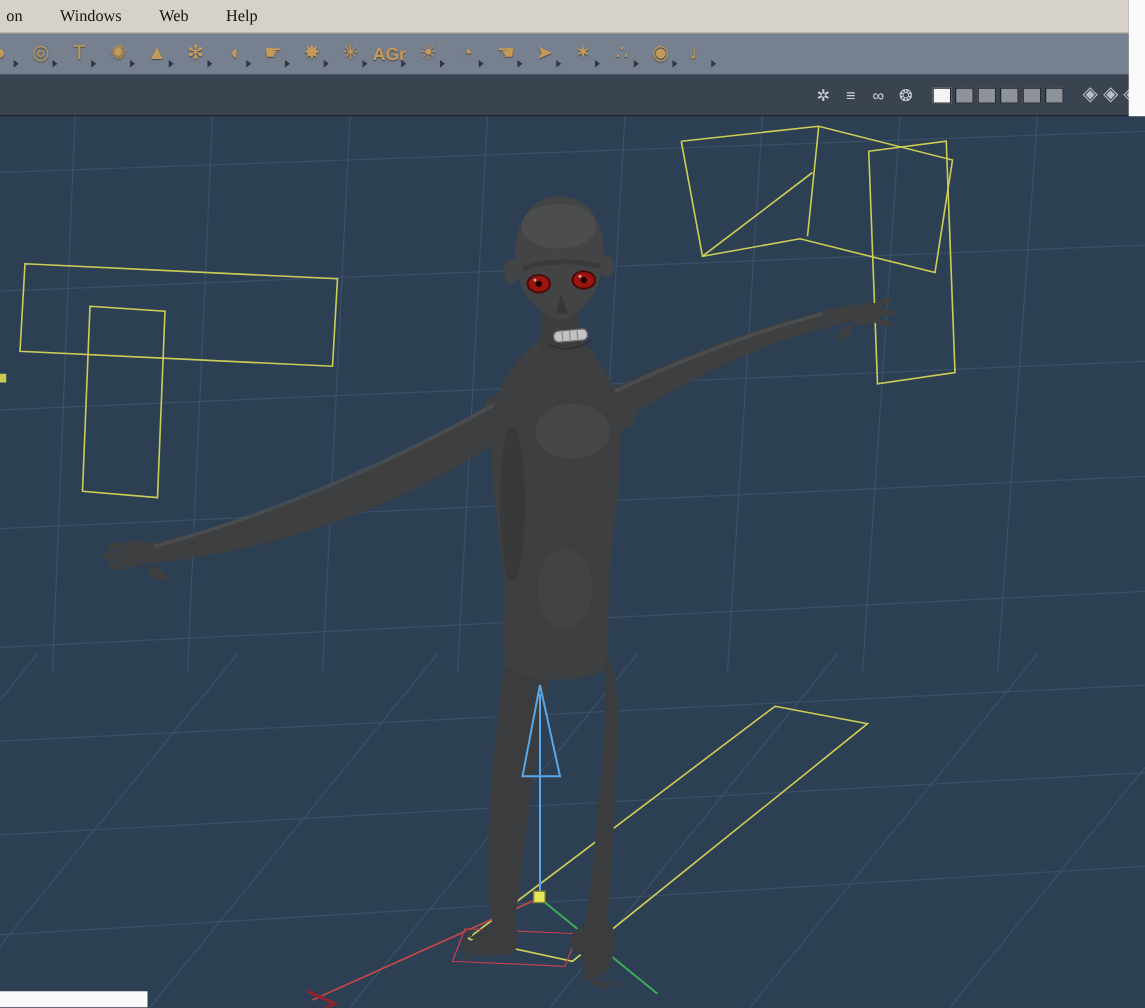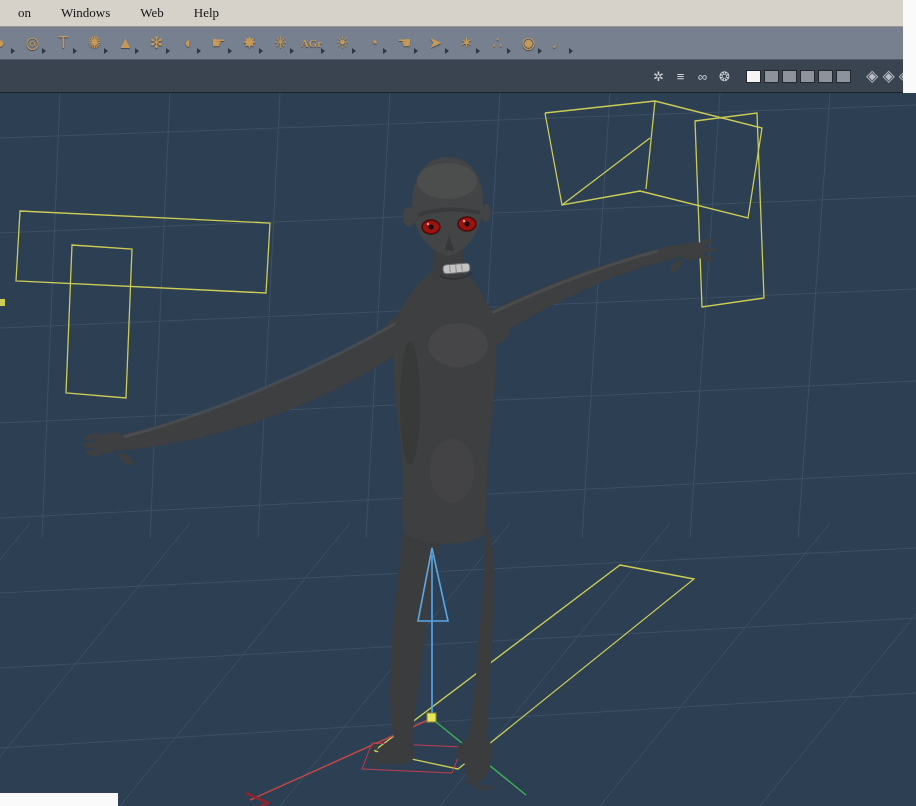--- a/index.html
+++ b/index.html
@@ -4,42 +4,42 @@
 <style>
   html,body{margin:0;padding:0;}
   body{
     width:916px;height:806px;overflow:hidden;position:relative;
     background:#2d3f53;font-family:"Liberation Sans",sans-serif;
   }
   
   .menubar{
     position:absolute;top:0;left:0;width:903px;height:27px;
     background:#d6d2ca;border-bottom:1px solid #9a978f;
-    display:flex;align-items:center;gap:24px;padding-left:15px;box-sizing:border-box;
+    display:flex;align-items:center;gap:24px;padding-left:2px;box-sizing:border-box;
     font-family:"Liberation Serif",serif;font-size:13px;color:#141414;
   }
   .menu-item{padding:2px 3px;cursor:default;white-space:nowrap;}
   
   .toolbar{
     position:absolute;top:27px;left:0;width:903px;height:33px;
     background:#77808f;border-bottom:1px solid #515a68;
     display:flex;align-items:center;gap:4px;box-sizing:border-box;padding-left:0;
   }
   .tool-btn{
     width:27px;height:27px;flex:0 0 auto;position:relative;
     display:flex;align-items:center;justify-content:center;
     color:#c59a58;font-size:16px;line-height:1;cursor:default;
     text-shadow:0 1px 1px rgba(20,20,30,.55);
   }
   .tool-btn:first-child{margin-left:-12px;}
   .tool-btn::after{
     content:"";position:absolute;right:0;bottom:3px;
     border-left:4px solid #2e3643;border-top:3px solid transparent;border-bottom:3px solid transparent;
   }
-  .tool-btn.agr{font-size:11px;font-weight:bold;letter-spacing:0;font-family:Liberation Serif, serif;}
+  .tool-btn.agr{font-size:14px;font-weight:bold;letter-spacing:0;}
   
   .displaybar{
     position:absolute;top:60px;left:0;width:916px;height:33px;
     background:#3a4350;border-bottom:1px solid #1d2229;box-sizing:border-box;
     display:flex;align-items:center;justify-content:flex-end;gap:5px;padding-right:5px;
   }
   .disp-icon{
     color:#cfd3d8;font-size:13px;width:17px;text-align:center;cursor:default;line-height:1;
   }
   .mode-group{display:flex;gap:3px;margin-left:8px;}

